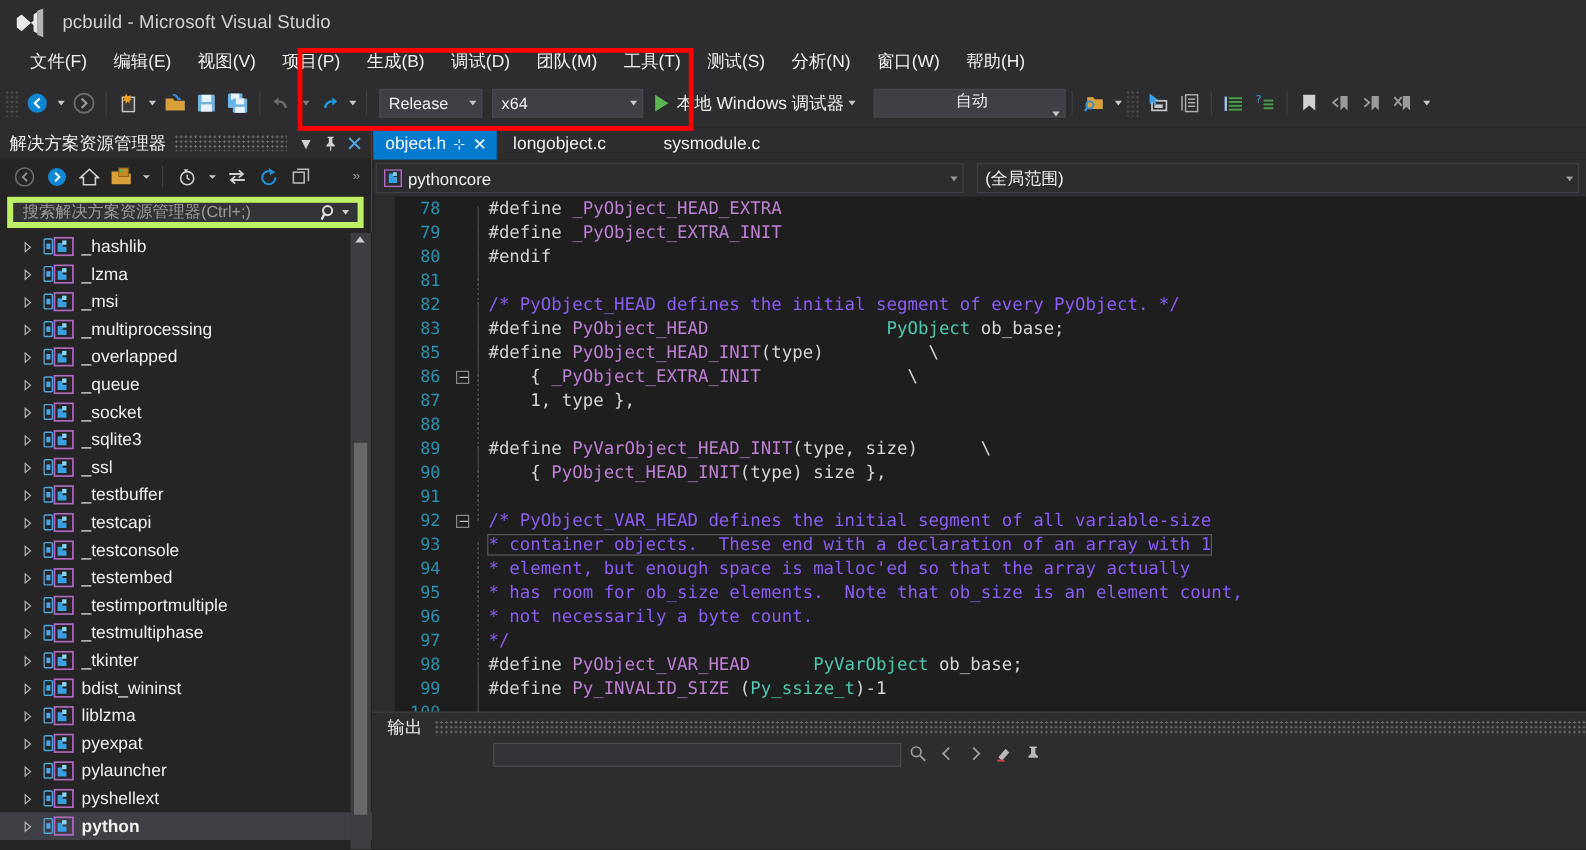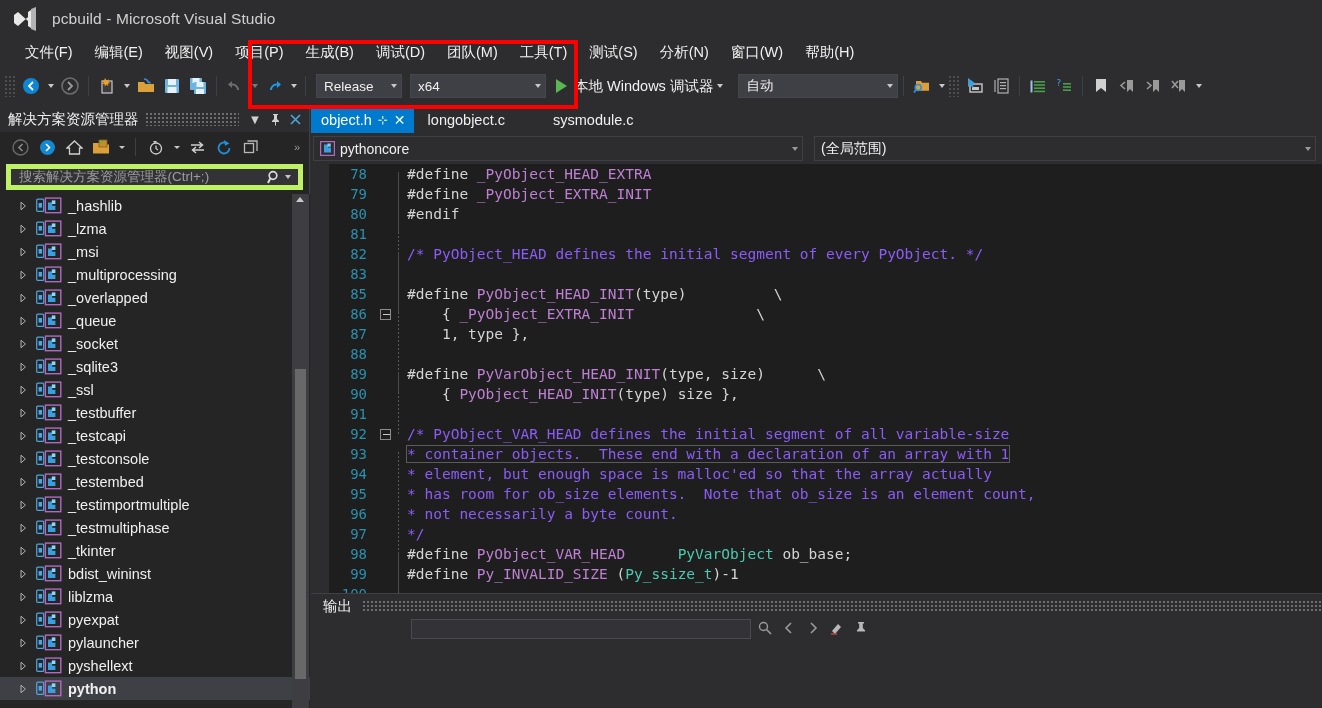--- a/index.html
+++ b/index.html
@@ -58,27 +58,27 @@
     height:24px; background:#3f3f46; border:1px solid #46464d; display:flex;
     align-items:center; padding:0 4px 0 7px; color:#f0f0f0; font-size:13.5px;
     position:relative;
   }
   .combo .cap{ margin-left:auto; padding-left:8px; }
   .combo .cap:after{
     content:""; border-left:3.5px solid transparent; border-right:3.5px solid transparent;
     border-top:4px solid #c8c8c8; display:block;
   }
   #combo-config{ width:86px; margin-left:5px; }
-  #combo-platform{ width:136px; margin-left:8px; }
+  #combo-platform{ width:126px; margin-left:8px; }
   .play-tri{
     width:0;height:0;border-top:7px solid transparent;border-bottom:7px solid transparent;
     border-left:11px solid #5ab552; margin:0 7px 0 10px;
   }
   .run-label{ font-size:14.5px; color:#f0f0f0; white-space:nowrap; }
-  #combo-auto{ width:160px; margin-left:12px; }
+  #combo-auto{ width:160px; margin-left:12px;flex-direction:column; }
 
   
   .bodysplit{ position:absolute; left:0; top:106px; width:1322px; height:602px;padding-left:24px; }
 
   
   .se{
     position:absolute; left:0; top:0; width:310px; height:602px; background:#252526;
     border-right:1px solid #3f3f46;
   }
   .se-head{ height:26px; display:flex; align-items:center; padding:0 4px 0 8px; background:#2d2d30;}
@@ -854,21 +854,21 @@
       </div>
 
       <div class="codewrap">
         <div class="indbar"></div>
         <div class="code" id="code-lines">
             <div class="cl"><span class="ln">78</span><span class="fold"></span><span class="guide solid"></span><span class="ctext-box"><span class="c-pre">#define </span><span class="c-mac">_PyObject_HEAD_EXTRA</span></span></div>
             <div class="cl"><span class="ln">79</span><span class="fold"></span><span class="guide solid"></span><span class="ctext-box"><span class="c-pre">#define </span><span class="c-mac">_PyObject_EXTRA_INIT</span></span></div>
             <div class="cl"><span class="ln">80</span><span class="fold"></span><span class="guide solid"></span><span class="ctext-box"><span class="c-pre">#endif</span></span></div>
             <div class="cl"><span class="ln">81</span><span class="fold"></span><span class="guide dash"></span><span class="ctext-box"><span class="c-pre"></span></span></div>
             <div class="cl"><span class="ln">82</span><span class="fold"></span><span class="guide solid"></span><span class="ctext-box"><span class="c-com">/* PyObject_HEAD defines the initial segment of every PyObject. */</span></span></div>
-            <div class="cl"><span class="ln">83</span><span class="fold"></span><span class="guide solid"></span></div>
+            <div class="cl"><span class="ln">83</span><span class="fold"></span><span class="guide solid"></span><span class="ctext-box"><span class="c-pre">#define </span><span class="c-mac">PyObject_HEAD</span><span class="c-pre">                 </span><span class="c-typ">PyObject</span><span class="c-pre"> ob_base;</span></span></div>
             <div class="cl"><span class="ln">85</span><span class="fold"></span><span class="guide solid"></span><span class="ctext-box"><span class="c-pre">#define </span><span class="c-mac">PyObject_HEAD_INIT</span><span class="c-pre">(type)          \</span></span></div>
             <div class="cl"><span class="ln">86</span><span class="fold"><span class="box"></span></span><span class="guide dash"></span><span class="ctext-box"><span class="c-pre">    { </span><span class="c-mac">_PyObject_EXTRA_INIT</span><span class="c-pre">              \</span></span></div>
             <div class="cl"><span class="ln">87</span><span class="fold"></span><span class="guide dash"></span><span class="ctext-box"><span class="c-pre">    1, type },</span></span></div>
             <div class="cl"><span class="ln">88</span><span class="fold"></span><span class="guide dash"></span><span class="ctext-box"><span class="c-pre"></span></span></div>
             <div class="cl"><span class="ln">89</span><span class="fold"></span><span class="guide solid"></span><span class="ctext-box"><span class="c-pre">#define </span><span class="c-mac">PyVarObject_HEAD_INIT</span><span class="c-pre">(type, size)      \</span></span></div>
             <div class="cl"><span class="ln">90</span><span class="fold"></span><span class="guide dash"></span><span class="ctext-box"><span class="c-pre">    { </span><span class="c-mac">PyObject_HEAD_INIT</span><span class="c-pre">(type) size },</span></span></div>
             <div class="cl"><span class="ln">91</span><span class="fold"></span><span class="guide dash"></span><span class="ctext-box"><span class="c-pre"></span></span></div>
             <div class="cl"><span class="ln">92</span><span class="fold"><span class="box"></span></span><span class="guide"></span><span class="ctext-box"><span class="c-com">/* PyObject_VAR_HEAD defines the initial segment of all variable-size</span></span></div>
             <div class="cl current"><span class="ln">93</span><span class="fold"></span><span class="guide dash"></span><span class="ctext-box"><span class="c-com">* container objects.  These end with a declaration of an array with 1</span></span></div>
             <div class="cl"><span class="ln">94</span><span class="fold"></span><span class="guide dash"></span><span class="ctext-box"><span class="c-com">* element, but enough space is malloc'ed so that the array actually</span></span></div>

